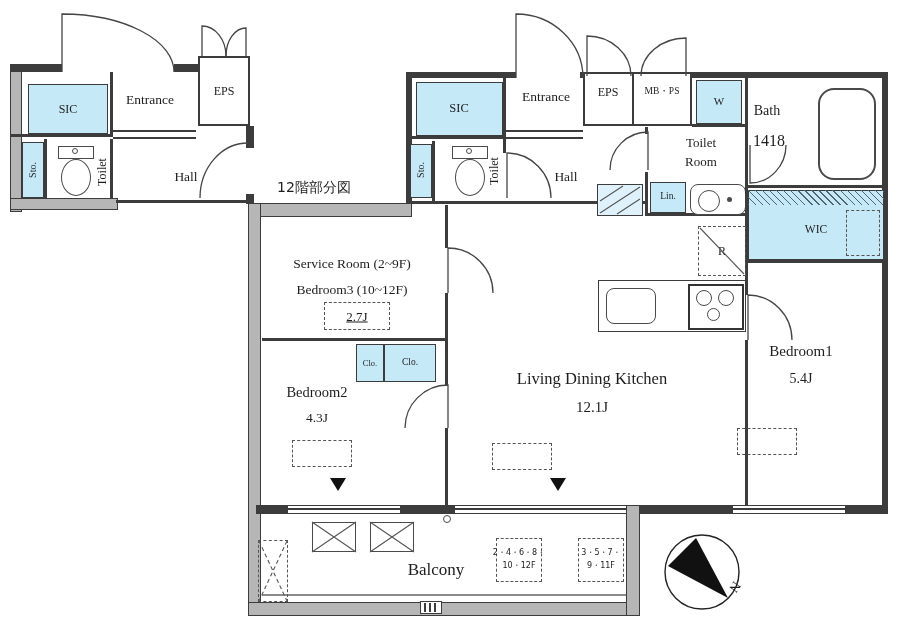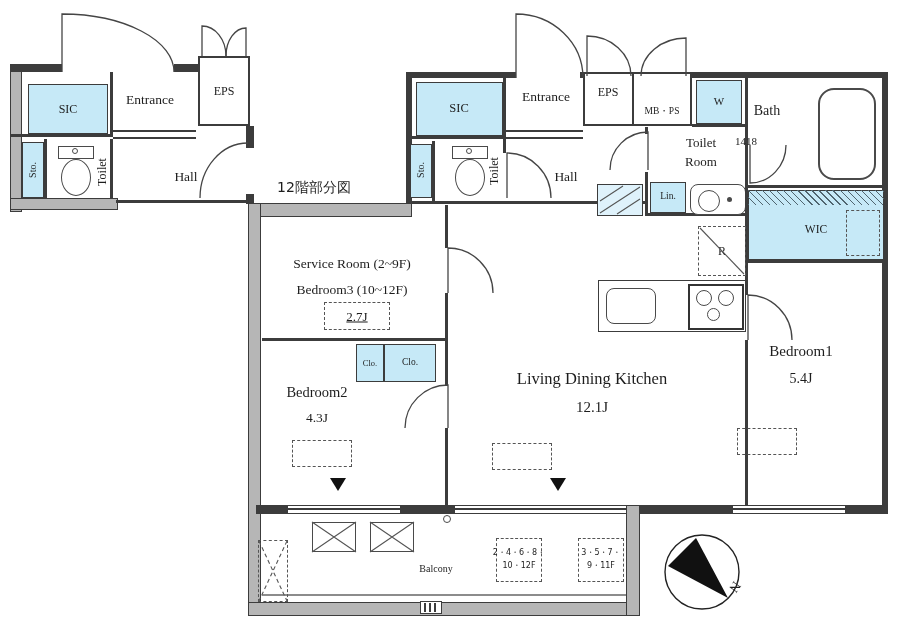--- a/index.html
+++ b/index.html
@@ -132,24 +132,24 @@
     <div class="window" style="left:455px;top:505px;width:173px;height:9px;">
         <i></i>
       </div>
     <div class="window" style="left:733px;top:505px;width:112px;height:9px;">
         <i></i>
       </div>
 
     <div class="lbl" style="left:459px;top:108px;font-size:12.5px;">SIC</div>
     <div class="lbl" style="left:546px;top:97px;font-size:13.5px;">Entrance</div>
     <div class="lbl" style="left:608px;top:92px;font-size:12px;">EPS</div>
-    <div class="lbl" style="left:662px;top:92px;font-size:9.5px;margin-top:20px;">MB・PS</div>
+    <div class="lbl" style="left:662px;top:92px;font-size:9.5px;">MB・PS</div>
     <div class="lbl" style="left:719px;top:101px;font-size:11px;">W</div>
     <div class="lbl" style="left:767px;top:111px;font-size:14px;">Bath</div>
-    <div class="lbl" style="left:746px;top:141px;font-size:11px;font-family:Liberation Serif, serif;">1418</div>
+    <div class="lbl" style="left:769px;top:141px;font-size:16px;font-family:Liberation Serif, serif;">1418</div>
     <div class="lbl" style="left:701px;top:142px;font-size:13px;">Toilet</div>
     <div class="lbl" style="left:701px;top:161px;font-size:13px;">Room</div>
     <div class="vlbl" style="left:421px;top:170px;font-size:10px;">Sto.</div>
     <div class="vlbl" style="left:494px;top:171px;font-size:12px;">Toilet</div>
     <div class="lbl" style="left:566px;top:177px;font-size:13.5px;">Hall</div>
     <div class="lbl" style="left:668px;top:197px;font-size:9.5px;text-align:center;">Lin.</div>
     <div class="lbl" style="left:816px;top:230px;font-size:11.5px;">WIC</div>
     <div class="lbl" style="left:722px;top:251px;font-size:12px;">R</div>
     <div class="lbl" style="left:352px;top:264px;font-size:13.5px;text-align:center;">Service Room (2~9F)</div>
     <div class="lbl" style="left:352px;top:290px;font-size:13.5px;">Bedroom3 (10~12F)</div>
@@ -175,21 +175,21 @@
     <div class="fix round" style="left:443px;top:515px;width:8px;height:8px;"></div>
     <div class="fix" style="left:312px;top:522px;width:44px;height:30px;"></div>
     <div class="fix" style="left:370px;top:522px;width:44px;height:30px;"></div>
     <div class="dash" style="left:258px;top:540px;width:30px;height:62px;"></div>
     <div class="dash" style="left:496px;top:538px;width:46px;height:44px;"></div>
     <div class="dash" style="left:578px;top:538px;width:46px;height:44px;"></div>
     <div class="lbl jp" style="left:519px;top:553px;font-size:8px;">2・4・6・8・</div>
     <div class="lbl jp" style="left:519px;top:566px;font-size:8px;">10・12F</div>
     <div class="lbl jp" style="left:601px;top:553px;font-size:8px;">3・5・7・</div>
     <div class="lbl jp" style="left:601px;top:566px;font-size:8px;">9・11F</div>
-    <div class="lbl" style="left:436px;top:569px;font-size:10px;font-family:Liberation Serif, serif;">Balcony</div>
+    <div class="lbl" style="left:436px;top:569px;font-size:17px;font-family:Liberation Serif, serif;">Balcony</div>
   </section>
 
   <div class="lbl" style="left:735px;top:587px;font-size:13.5px;transform:translate(-50%,-50%) rotate(125deg);">N</div>
 
   <svg class="overlay" width="900" height="632" viewBox="0 0 900 632">
     <g stroke="#454545" stroke-width="1.3" fill="none">
       <path d="M516,78 L516,14 A67,64 0 0 1 583,78"></path>
       <path d="M587,76 L587,36 A44,40 0 0 1 631,76"></path>
       <path d="M686,76 L686,38 A45,38 0 0 0 641,76"></path>
       <path d="M507,198 L507,153 A44,45 0 0 1 551,198"></path>

